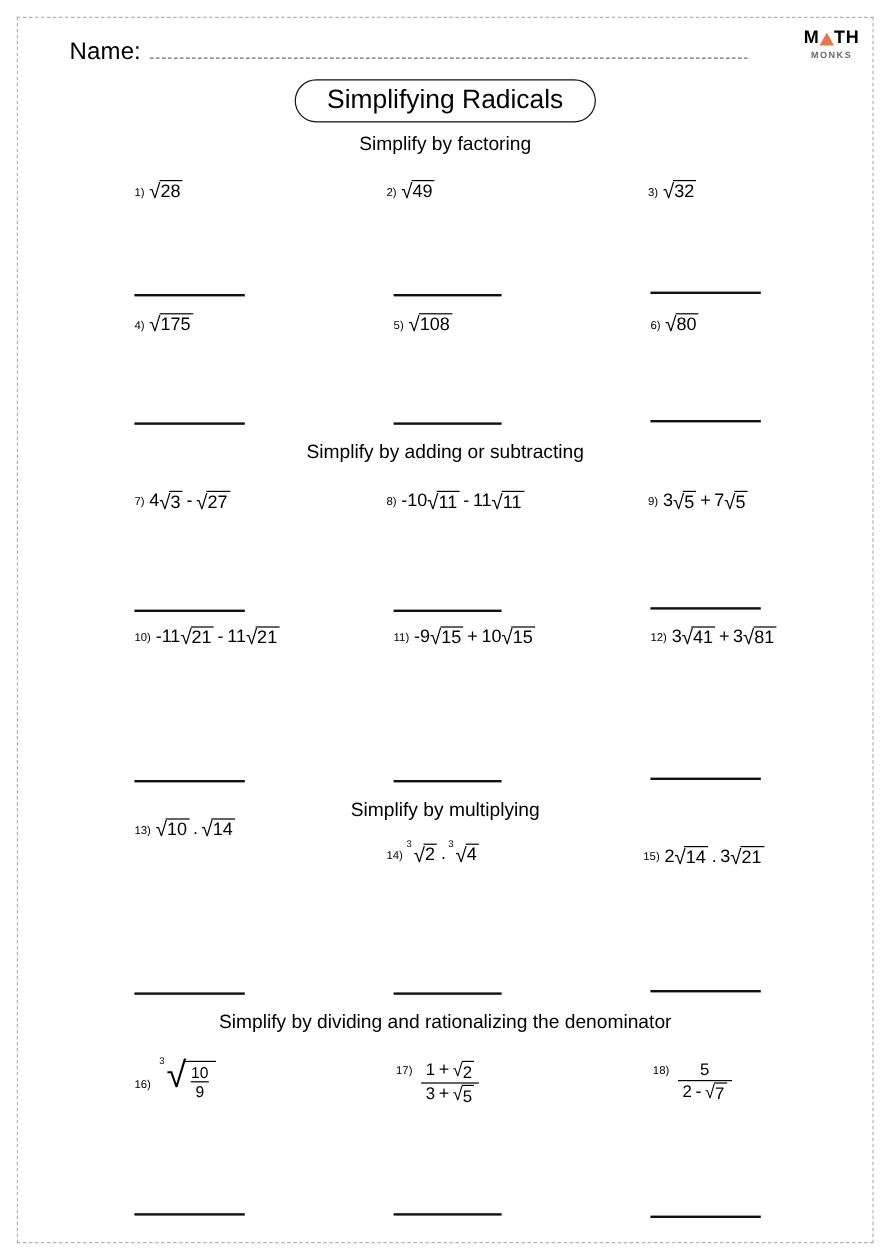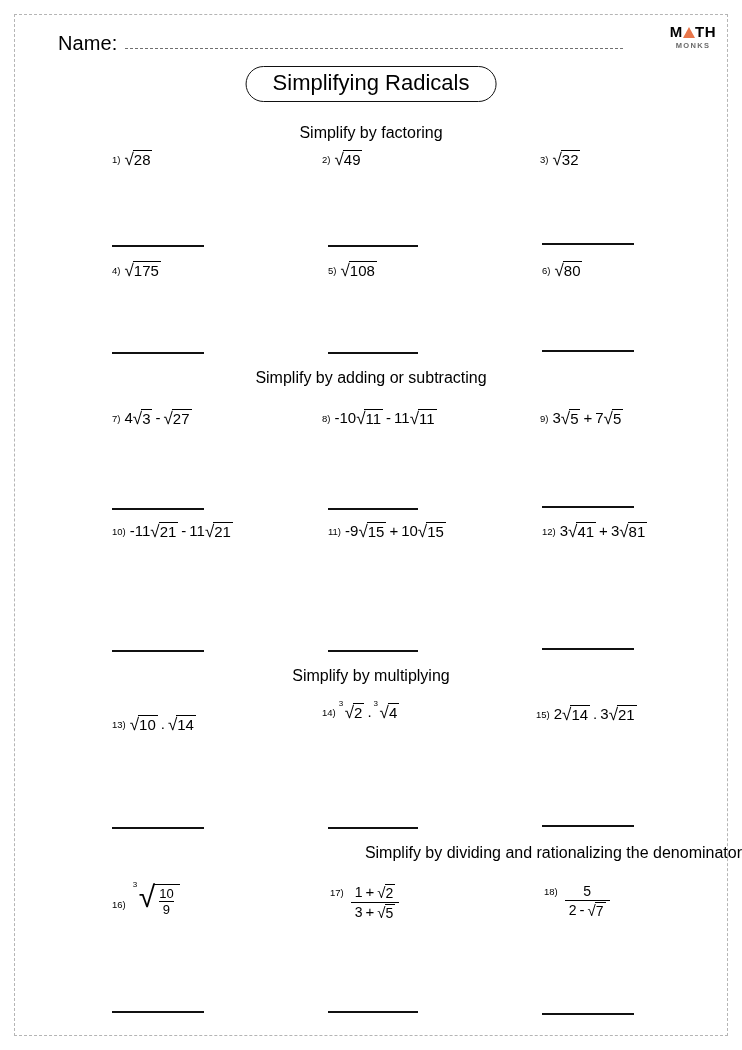--- a/index.html
+++ b/index.html
@@ -195,21 +195,21 @@
   <div class="logo-math">
     <span>M</span>
       <span class="logo-tri"></span>
       <span>TH</span>
   </div>
   <div class="logo-monks">MONKS</div>
 </div>
 
 <div class="title-pill">Simplifying Radicals</div>
 
-<div class="section-heading" style="top:124px;">Simplify by factoring</div>
+<div class="section-heading" style="top:112px;">Simplify by factoring</div>
 
 <div class="problem" style="left:112px; top:150px;">
   <span class="pnum">1)</span>
   <span class="expr">
     <span class="rad">
         <span class="rad-sym">√</span>
         <span class="rad-body">28</span>
       </span>
   </span>
 </div>
@@ -370,21 +370,21 @@
       </span>
   </span>
 </div>
 
 <div class="answer-line" style="left:112px; top:650px; width:92px;"></div>
 <div class="answer-line" style="left:328px; top:650px; width:90px;"></div>
 <div class="answer-line" style="left:542px; top:648px; width:92px;"></div>
 
 <div class="section-heading" style="top:667px;">Simplify by multiplying</div>
 
-<div class="problem" style="left:112px; top:715px;">
+<div class="problem" style="left:112px; top:682px;">
   <span class="pnum">13)</span>
   <span class="expr">
     <span class="rad">
         <span class="rad-sym">√</span>
         <span class="rad-body">10</span>
       </span>
     <span class="dot">.</span>
     <span class="rad">
         <span class="rad-sym">√</span>
         <span class="rad-body">14</span>
@@ -421,21 +421,21 @@
         <span class="rad-sym">√</span>
         <span class="rad-body">21</span>
       </span>
   </span>
 </div>
 
 <div class="answer-line" style="left:112px; top:827px; width:92px;"></div>
 <div class="answer-line" style="left:328px; top:827px; width:90px;"></div>
 <div class="answer-line" style="left:542px; top:825px; width:92px;"></div>
 
-<div class="section-heading" style="top:844px;text-align:right;">Simplify by dividing and rationalizing the denominator</div>
+<div class="section-heading" style="top:844px;">Simplify by dividing and rationalizing the denominator</div>
 
 <div class="problem" style="left:112px; top:884px;">
   <span class="pnum">16)</span>
   <span class="expr">
     <span class="rad has-idx" style="margin-left:4px;">
       <span class="rad-idx">3</span>
       <span class="rad-sym" style="font-size:30px; top:-2px;">√</span>
       <span class="rad-body" style="padding-top:2px;">
         <span class="frac frac-inradical">
           <span class="frac-num">10</span>

